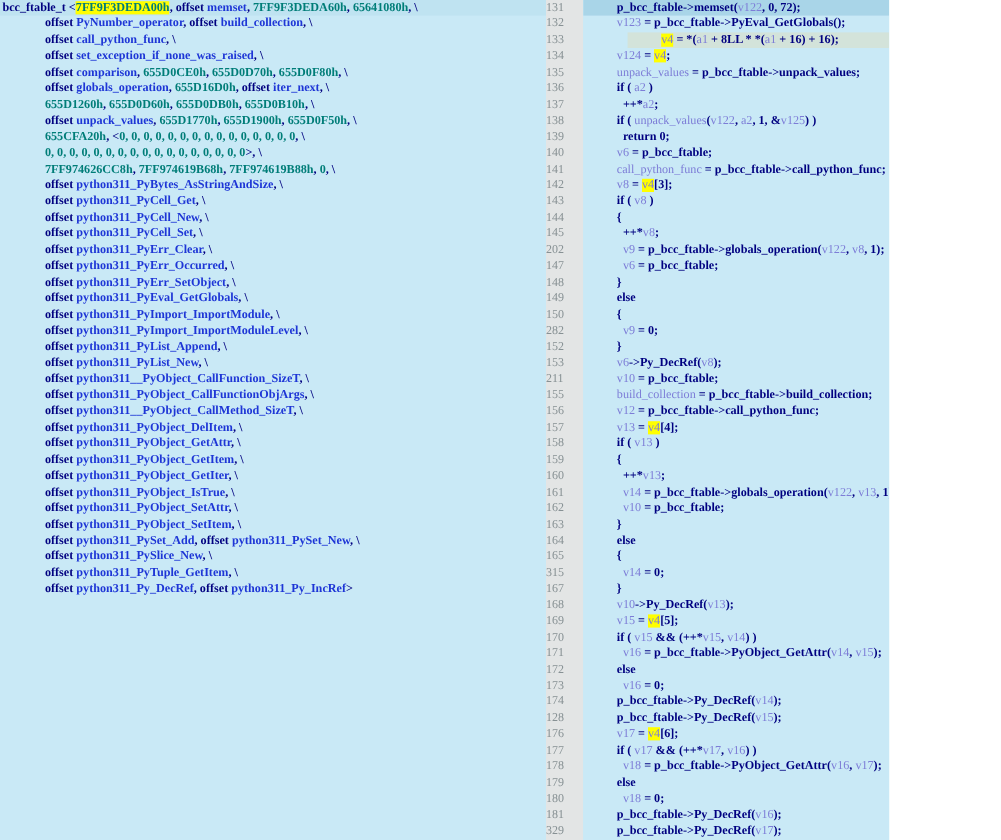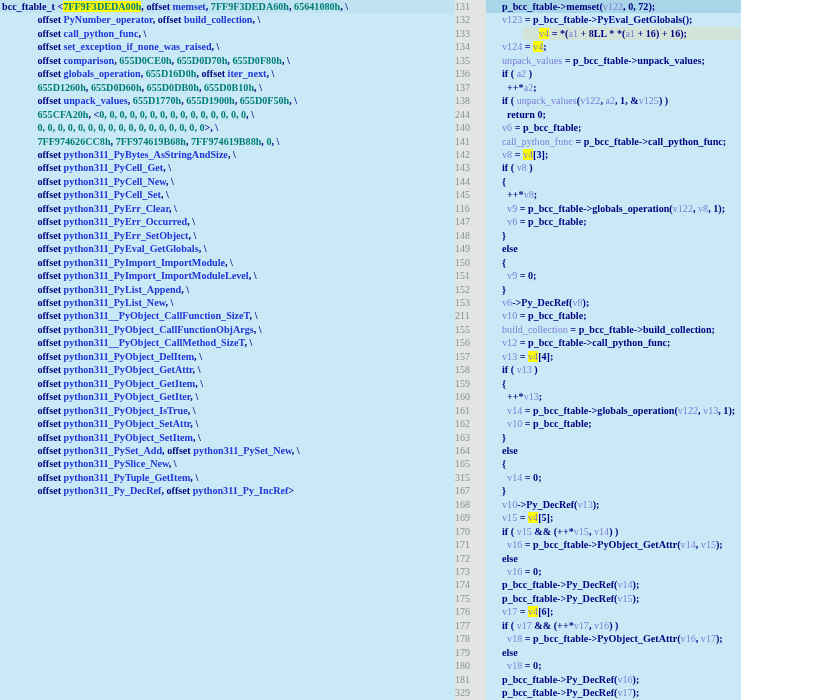--- a/index.html
+++ b/index.html
@@ -11,21 +11,21 @@
     cursor:text;
   }
   .pane{white-space:pre;overflow:hidden;}
   .pane-left{width:455px;background:var(--pane-background);}
   .gutter{
     width:31px;background:var(--gutter-background);color:var(--gutter-text);
     font-size:10px;font-weight:400;flex:none;
   }
   .pane-right{flex:1;background:var(--pane-background);}
   .code-line{height:13.4615px;overflow:hidden;position:relative;padding-left:2px;}
-  .pane-right .code-line{padding-left:16px;}
+  .pane-right .code-line{padding-left:28px;}
   .gut-line{height:13.4615px;padding-right:4px;}
   
   .t-k{color:var(--keyword-navy);font-weight:600;}
   .t-n{color:var(--name-blue);font-weight:600;}
   .t-h{color:var(--number-teal);font-weight:600;}
   .t-hy{color:var(--number-teal);font-weight:600;background:var(--token-highlight);}
   .t-v{color:var(--lvar-lavender);font-weight:500;}
   .t-vy{color:var(--lvar-lavender);font-weight:500;background:var(--token-highlight);}
   .t-c{color:var(--comment-green);font-weight:400;}
   .cmt{position:absolute;top:12px;left:calc(12px + 47ch);color:var(--comment-green);}
@@ -41,33 +41,33 @@
   <div class="pane pane-left" id="pane-left"><div class="code-line sync-left"><span class="t-k">bcc_ftable_t &lt;</span><span class="t-hy">7FF9F3DEDA00h</span><span class="t-k">, offset </span><span class="t-n">memset</span><span class="t-k">, </span><span class="t-h">7FF9F3DEDA60h</span><span class="t-k">, </span><span class="t-h">65641080h</span><span class="t-k">, \</span></div><div class="code-line"><span class="t-k">              offset </span><span class="t-n">PyNumber_operator</span><span class="t-k">, offset </span><span class="t-n">build_collection</span><span class="t-k">, \</span></div><div class="code-line"><span class="t-k">              offset </span><span class="t-n">call_python_func</span><span class="t-k">, \</span></div><div class="code-line"><span class="t-k">              offset </span><span class="t-n">set_exception_if_none_was_raised</span><span class="t-k">, \</span></div><div class="code-line"><span class="t-k">              offset </span><span class="t-n">comparison</span><span class="t-k">, </span><span class="t-h">655D0CE0h</span><span class="t-k">, </span><span class="t-h">655D0D70h</span><span class="t-k">, </span><span class="t-h">655D0F80h</span><span class="t-k">, \</span></div><div class="code-line"><span class="t-k">              offset </span><span class="t-n">globals_operation</span><span class="t-k">, </span><span class="t-h">655D16D0h</span><span class="t-k">, offset </span><span class="t-n">iter_next</span><span class="t-k">, \</span></div><div class="code-line"><span class="t-k">              </span><span class="t-h">655D1260h</span><span class="t-k">, </span><span class="t-h">655D0D60h</span><span class="t-k">, </span><span class="t-h">655D0DB0h</span><span class="t-k">, </span><span class="t-h">655D0B10h</span><span class="t-k">, \</span></div><div class="code-line"><span class="t-k">              offset </span><span class="t-n">unpack_values</span><span class="t-k">, </span><span class="t-h">655D1770h</span><span class="t-k">, </span><span class="t-h">655D1900h</span><span class="t-k">, </span><span class="t-h">655D0F50h</span><span class="t-k">, \</span></div><div class="code-line"><span class="t-k">              </span><span class="t-h">655CFA20h</span><span class="t-k">, &lt;</span><span class="t-h">0, 0, 0, 0, 0, 0, 0, 0, 0, 0, 0, 0, 0, 0, 0</span><span class="t-k">, \</span></div><div class="code-line"><span class="t-k">              </span><span class="t-h">0, 0, 0, 0, 0, 0, 0, 0, 0, 0, 0, 0, 0, 0, 0, 0, 0</span><span class="t-k">&gt;, \</span></div><div class="code-line"><span class="t-k">              </span><span class="t-h">7FF974626CC8h</span><span class="t-k">, </span><span class="t-h">7FF974619B68h</span><span class="t-k">, </span><span class="t-h">7FF974619B88h</span><span class="t-k">, </span><span class="t-h">0</span><span class="t-k">, \</span></div><div class="code-line"><span class="t-k">              offset </span><span class="t-n">python311_PyBytes_AsStringAndSize</span><span class="t-k">, \</span></div><div class="code-line"><span class="t-k">              offset </span><span class="t-n">python311_PyCell_Get</span><span class="t-k">, \</span></div><div class="code-line"><span class="t-k">              offset </span><span class="t-n">python311_PyCell_New</span><span class="t-k">, \</span></div><div class="code-line"><span class="t-k">              offset </span><span class="t-n">python311_PyCell_Set</span><span class="t-k">, \</span></div><div class="code-line"><span class="t-k">              offset </span><span class="t-n">python311_PyErr_Clear</span><span class="t-k">, \</span></div><div class="code-line"><span class="t-k">              offset </span><span class="t-n">python311_PyErr_Occurred</span><span class="t-k">, \</span></div><div class="code-line"><span class="t-k">              offset </span><span class="t-n">python311_PyErr_SetObject</span><span class="t-k">, \</span></div><div class="code-line"><span class="t-k">              offset </span><span class="t-n">python311_PyEval_GetGlobals</span><span class="t-k">, \</span></div><div class="code-line"><span class="t-k">              offset </span><span class="t-n">python311_PyImport_ImportModule</span><span class="t-k">, \</span></div><div class="code-line"><span class="t-k">              offset </span><span class="t-n">python311_PyImport_ImportModuleLevel</span><span class="t-k">, \</span></div><div class="code-line"><span class="t-k">              offset </span><span class="t-n">python311_PyList_Append</span><span class="t-k">, \</span></div><div class="code-line"><span class="t-k">              offset </span><span class="t-n">python311_PyList_New</span><span class="t-k">, \</span></div><div class="code-line"><span class="t-k">              offset </span><span class="t-n">python311__PyObject_CallFunction_SizeT</span><span class="t-k">, \</span></div><div class="code-line"><span class="t-k">              offset </span><span class="t-n">python311_PyObject_CallFunctionObjArgs</span><span class="t-k">, \</span></div><div class="code-line"><span class="t-k">              offset </span><span class="t-n">python311__PyObject_CallMethod_SizeT</span><span class="t-k">, \</span></div><div class="code-line"><span class="t-k">              offset </span><span class="t-n">python311_PyObject_DelItem</span><span class="t-k">, \</span></div><div class="code-line"><span class="t-k">              offset </span><span class="t-n">python311_PyObject_GetAttr</span><span class="t-k">, \</span></div><div class="code-line"><span class="t-k">              offset </span><span class="t-n">python311_PyObject_GetItem</span><span class="t-k">, \</span></div><div class="code-line"><span class="t-k">              offset </span><span class="t-n">python311_PyObject_GetIter</span><span class="t-k">, \</span></div><div class="code-line"><span class="t-k">              offset </span><span class="t-n">python311_PyObject_IsTrue</span><span class="t-k">, \</span></div><div class="code-line"><span class="t-k">              offset </span><span class="t-n">python311_PyObject_SetAttr</span><span class="t-k">, \</span></div><div class="code-line"><span class="t-k">              offset </span><span class="t-n">python311_PyObject_SetItem</span><span class="t-k">, \</span></div><div class="code-line"><span class="t-k">              offset </span><span class="t-n">python311_PySet_Add</span><span class="t-k">, offset </span><span class="t-n">python311_PySet_New</span><span class="t-k">, \</span></div><div class="code-line"><span class="t-k">              offset </span><span class="t-n">python311_PySlice_New</span><span class="t-k">, \</span></div><div class="code-line"><span class="t-k">              offset </span><span class="t-n">python311_PyTuple_GetItem</span><span class="t-k">, \</span></div><div class="code-line"><span class="t-k">              offset </span><span class="t-n">python311_Py_DecRef</span><span class="t-k">, offset </span><span class="t-n">python311_Py_IncRef</span><span class="t-k">&gt;</span></div><div class="code-line"></div><div class="code-line"></div><div class="code-line"></div><div class="code-line"></div><div class="code-line"></div><div class="code-line"></div><div class="code-line"></div><div class="code-line"></div><div class="code-line"></div><div class="code-line"></div><div class="code-line"></div><div class="code-line"></div><div class="code-line"></div><div class="code-line"></div><div class="code-line"></div></div>
   <div class="gutter" id="gutter">
       <div class="gut-line">131</div>
       <div class="gut-line">132</div>
       <div class="gut-line">133</div>
       <div class="gut-line">134</div>
       <div class="gut-line">135</div>
       <div class="gut-line">136</div>
       <div class="gut-line">137</div>
       <div class="gut-line">138</div>
-      <div class="gut-line">244</div>
+      <div class="gut-line">139</div>
       <div class="gut-line">140</div>
       <div class="gut-line">141</div>
       <div class="gut-line">142</div>
       <div class="gut-line">143</div>
       <div class="gut-line">144</div>
       <div class="gut-line">145</div>
-      <div class="gut-line">116</div>
+      <div class="gut-line">202</div>
       <div class="gut-line">147</div>
       <div class="gut-line">148</div>
       <div class="gut-line">149</div>
       <div class="gut-line">150</div>
-      <div class="gut-line">151</div>
+      <div class="gut-line">282</div>
       <div class="gut-line">152</div>
       <div class="gut-line">153</div>
       <div class="gut-line">211</div>
       <div class="gut-line">155</div>
       <div class="gut-line">156</div>
       <div class="gut-line">157</div>
       <div class="gut-line">158</div>
       <div class="gut-line">159</div>
       <div class="gut-line">160</div>
       <div class="gut-line">161</div>
@@ -77,21 +77,21 @@
       <div class="gut-line">165</div>
       <div class="gut-line">315</div>
       <div class="gut-line">167</div>
       <div class="gut-line">168</div>
       <div class="gut-line">169</div>
       <div class="gut-line">170</div>
       <div class="gut-line">171</div>
       <div class="gut-line">172</div>
       <div class="gut-line">173</div>
       <div class="gut-line">174</div>
-      <div class="gut-line">175</div>
+      <div class="gut-line">128</div>
       <div class="gut-line">176</div>
       <div class="gut-line">177</div>
       <div class="gut-line">178</div>
       <div class="gut-line">179</div>
       <div class="gut-line">180</div>
       <div class="gut-line">181</div>
       <div class="gut-line">329</div>
     </div>
   <div class="pane pane-right" id="pane-right"><div class="code-line sync-right"><span class="t-k">p_bcc_ftable-&gt;memset(</span><span class="t-v">v122</span><span class="t-k">, 0, 72);</span></div><div class="code-line"><span class="t-v">v123</span><span class="t-k"> = p_bcc_ftable-&gt;PyEval_GetGlobals();</span></div><div class="code-line hl-current"><span class="t-vy">v4</span><span class="t-k"> = *(</span><span class="t-v">a1</span><span class="t-k"> + 8LL * *(</span><span class="t-v">a1</span><span class="t-k"> + 16) + 16);</span></div><div class="code-line"><span class="t-v">v124</span><span class="t-k"> = </span><span class="t-vy">v4</span><span class="t-k">;</span></div><div class="code-line"><span class="t-v">unpack_values</span><span class="t-k"> = p_bcc_ftable-&gt;unpack_values;</span></div><div class="code-line"><span class="t-k">if ( </span><span class="t-v">a2</span><span class="t-k"> )</span></div><div class="code-line"><span class="t-k">  ++*</span><span class="t-v">a2</span><span class="t-k">;</span></div><div class="code-line"><span class="t-k">if ( </span><span class="t-v">unpack_values</span><span class="t-k">(</span><span class="t-v">v122</span><span class="t-k">, </span><span class="t-v">a2</span><span class="t-k">, 1, &amp;</span><span class="t-v">v125</span><span class="t-k">) )</span></div><div class="code-line"><span class="t-k">  return 0;</span></div><div class="code-line"><span class="t-v">v6</span><span class="t-k"> = p_bcc_ftable;</span></div><div class="code-line"><span class="t-v">call_python_func</span><span class="t-k"> = p_bcc_ftable-&gt;call_python_func;</span></div><div class="code-line"><span class="t-v">v8</span><span class="t-k"> = </span><span class="t-vy">v4</span><span class="t-k">[3];</span><span class="cmt t-c">// open</span></div><div class="code-line"><span class="t-k">if ( </span><span class="t-v">v8</span><span class="t-k"> )</span></div><div class="code-line"><span class="t-k">{</span></div><div class="code-line"><span class="t-k">  ++*</span><span class="t-v">v8</span><span class="t-k">;</span></div><div class="code-line"><span class="t-k">  </span><span class="t-v">v9</span><span class="t-k"> = p_bcc_ftable-&gt;globals_operation(</span><span class="t-v">v122</span><span class="t-k">, </span><span class="t-v">v8</span><span class="t-k">, 1);</span></div><div class="code-line"><span class="t-k">  </span><span class="t-v">v6</span><span class="t-k"> = p_bcc_ftable;</span></div><div class="code-line"><span class="t-k">}</span></div><div class="code-line"><span class="t-k">else</span></div><div class="code-line"><span class="t-k">{</span></div><div class="code-line"><span class="t-k">  </span><span class="t-v">v9</span><span class="t-k"> = 0;</span></div><div class="code-line"><span class="t-k">}</span></div><div class="code-line"><span class="t-v">v6</span><span class="t-k">-&gt;Py_DecRef(</span><span class="t-v">v8</span><span class="t-k">);</span></div><div class="code-line"><span class="t-v">v10</span><span class="t-k"> = p_bcc_ftable;</span></div><div class="code-line"><span class="t-v">build_collection</span><span class="t-k"> = p_bcc_ftable-&gt;build_collection;</span></div><div class="code-line"><span class="t-v">v12</span><span class="t-k"> = p_bcc_ftable-&gt;call_python_func;</span></div><div class="code-line"><span class="t-v">v13</span><span class="t-k"> = </span><span class="t-vy">v4</span><span class="t-k">[4];</span><span class="cmt t-c">// os</span></div><div class="code-line"><span class="t-k">if ( </span><span class="t-v">v13</span><span class="t-k"> )</span></div><div class="code-line"><span class="t-k">{</span></div><div class="code-line"><span class="t-k">  ++*</span><span class="t-v">v13</span><span class="t-k">;</span></div><div class="code-line"><span class="t-k">  </span><span class="t-v">v14</span><span class="t-k"> = p_bcc_ftable-&gt;globals_operation(</span><span class="t-v">v122</span><span class="t-k">, </span><span class="t-v">v13</span><span class="t-k">, 1);</span></div><div class="code-line"><span class="t-k">  </span><span class="t-v">v10</span><span class="t-k"> = p_bcc_ftable;</span></div><div class="code-line"><span class="t-k">}</span></div><div class="code-line"><span class="t-k">else</span></div><div class="code-line"><span class="t-k">{</span></div><div class="code-line"><span class="t-k">  </span><span class="t-v">v14</span><span class="t-k"> = 0;</span></div><div class="code-line"><span class="t-k">}</span></div><div class="code-line"><span class="t-v">v10</span><span class="t-k">-&gt;Py_DecRef(</span><span class="t-v">v13</span><span class="t-k">);</span></div><div class="code-line"><span class="t-v">v15</span><span class="t-k"> = </span><span class="t-vy">v4</span><span class="t-k">[5];</span><span class="cmt t-c">// path</span></div><div class="code-line"><span class="t-k">if ( </span><span class="t-v">v15</span><span class="t-k"> &amp;&amp; (++*</span><span class="t-v">v15</span><span class="t-k">, </span><span class="t-v">v14</span><span class="t-k">) )</span></div><div class="code-line"><span class="t-k">  </span><span class="t-v">v16</span><span class="t-k"> = p_bcc_ftable-&gt;PyObject_GetAttr(</span><span class="t-v">v14</span><span class="t-k">, </span><span class="t-v">v15</span><span class="t-k">);</span></div><div class="code-line"><span class="t-k">else</span></div><div class="code-line"><span class="t-k">  </span><span class="t-v">v16</span><span class="t-k"> = 0;</span></div><div class="code-line"><span class="t-k">p_bcc_ftable-&gt;Py_DecRef(</span><span class="t-v">v14</span><span class="t-k">);</span></div><div class="code-line"><span class="t-k">p_bcc_ftable-&gt;Py_DecRef(</span><span class="t-v">v15</span><span class="t-k">);</span></div><div class="code-line"><span class="t-v">v17</span><span class="t-k"> = </span><span class="t-vy">v4</span><span class="t-k">[6];</span><span class="cmt t-c">// join</span></div><div class="code-line"><span class="t-k">if ( </span><span class="t-v">v17</span><span class="t-k"> &amp;&amp; (++*</span><span class="t-v">v17</span><span class="t-k">, </span><span class="t-v">v16</span><span class="t-k">) )</span></div><div class="code-line"><span class="t-k">  </span><span class="t-v">v18</span><span class="t-k"> = p_bcc_ftable-&gt;PyObject_GetAttr(</span><span class="t-v">v16</span><span class="t-k">, </span><span class="t-v">v17</span><span class="t-k">);</span></div><div class="code-line"><span class="t-k">else</span></div><div class="code-line"><span class="t-k">  </span><span class="t-v">v18</span><span class="t-k"> = 0;</span></div><div class="code-line"><span class="t-k">p_bcc_ftable-&gt;Py_DecRef(</span><span class="t-v">v16</span><span class="t-k">);</span></div><div class="code-line"><span class="t-k">p_bcc_ftable-&gt;Py_DecRef(</span><span class="t-v">v17</span><span class="t-k">);</span></div></div>
 </div>

